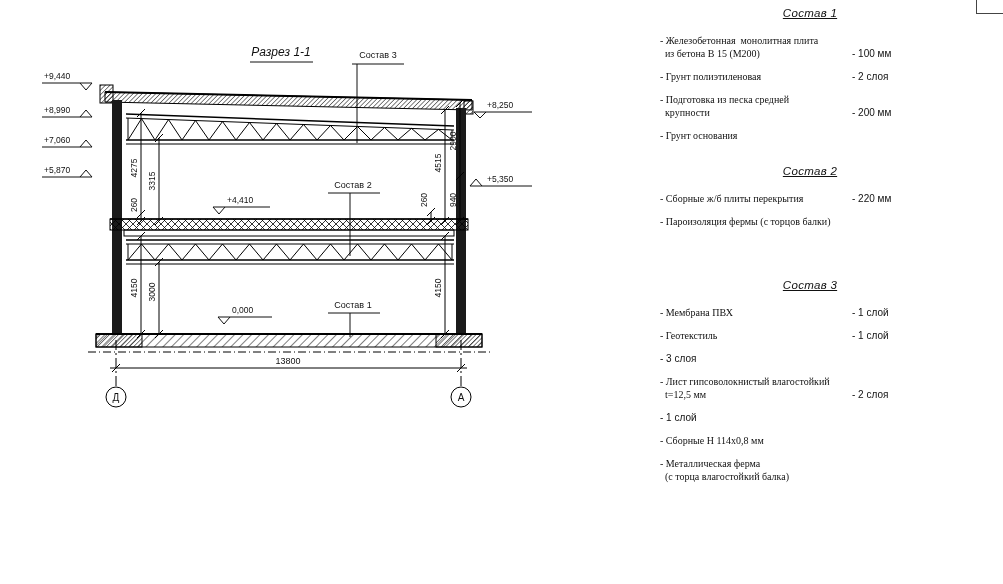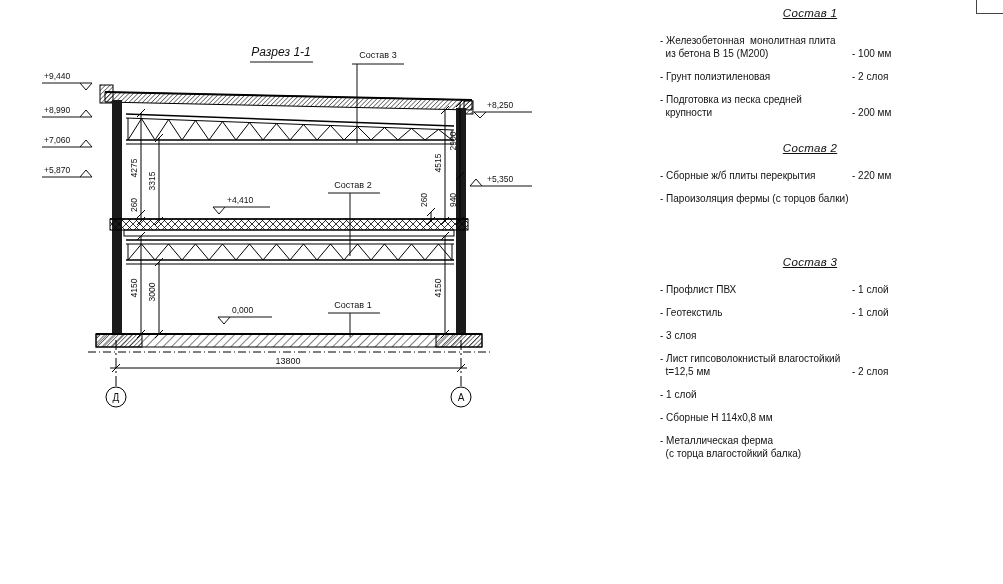--- a/index.html
+++ b/index.html
@@ -13,21 +13,21 @@
   .t-elev{font-size:8.5px;}
   .t-dim{font-size:8.5px;}
   .t-axis{font-size:10px;}
   
   .legend{position:absolute;left:660px;top:6px;width:300px;font-size:10px;line-height:1.3;}
   .sec-title{text-align:center;font-style:italic;font-size:11.5px;text-decoration:underline;
              margin-bottom:13px;letter-spacing:.3px;}
   .sec2{margin-top:22px;}
   .sec3{margin-top:50px;}
   .item{display:flex;align-items:flex-end;margin-bottom:10px;}
-  .lbl{flex:0 0 192px;white-space:pre;}
+  .lbl{flex:0 0 192px;white-space:pre;font-family:Liberation Serif, serif;}
   .val{white-space:nowrap;}
   
   .frame-corner{position:absolute;top:0;right:0;width:26px;height:13px;
                 border-left:1.5px solid #444;border-bottom:1.5px solid #444;}
 </style>
 </head>
 <body>
 
 <div class="screen">
 
@@ -219,38 +219,42 @@
       </div>
       <div class="item">
         <span class="lbl">- Грунт полиэтиленовая</span>
         <span class="val">- 2 слоя</span>
       </div>
       <div class="item">
         <span class="lbl">- Подготовка из песка средней
   крупности</span>
         <span class="val">- 200 мм</span>
       </div>
+      <div class="item">
+        <span class="lbl">- Грунт основания</span>
+        <span class="val"></span>
+      </div>
     </div>
 
     <div class="sec2">
       <div class="sec-title">Состав 2</div>
       <div class="item">
         <span class="lbl">- Сборные ж/б плиты перекрытия</span>
         <span class="val">- 220 мм</span>
       </div>
       <div class="item">
         <span class="lbl">- Пароизоляция фермы (с торцов балки)</span>
         <span class="val"></span>
       </div>
     </div>
 
     <div class="sec3">
       <div class="sec-title">Состав 3</div>
       <div class="item">
-        <span class="lbl">- Профлист ПВХ</span>
+        <span class="lbl">- Мембрана ПВХ</span>
         <span class="val">- 1 слой</span>
       </div>
       <div class="item">
         <span class="lbl">- Геотекстиль</span>
         <span class="val">- 1 слой</span>
       </div>
       <div class="item">
         <span class="val">- 3 слоя</span>
       </div>
       <div class="item">

